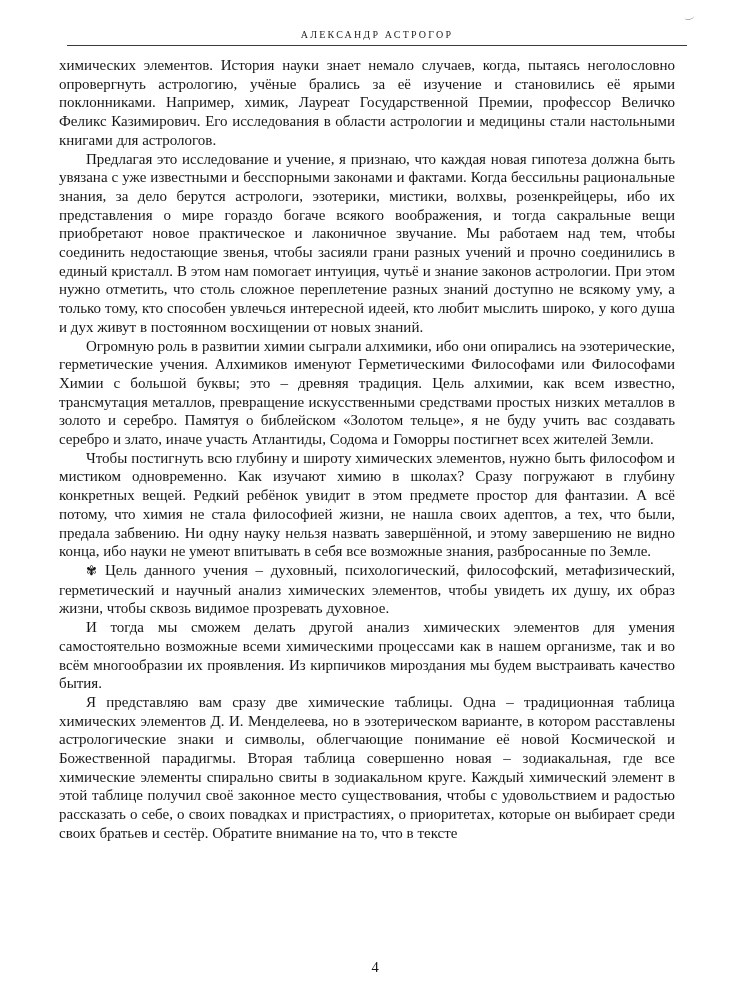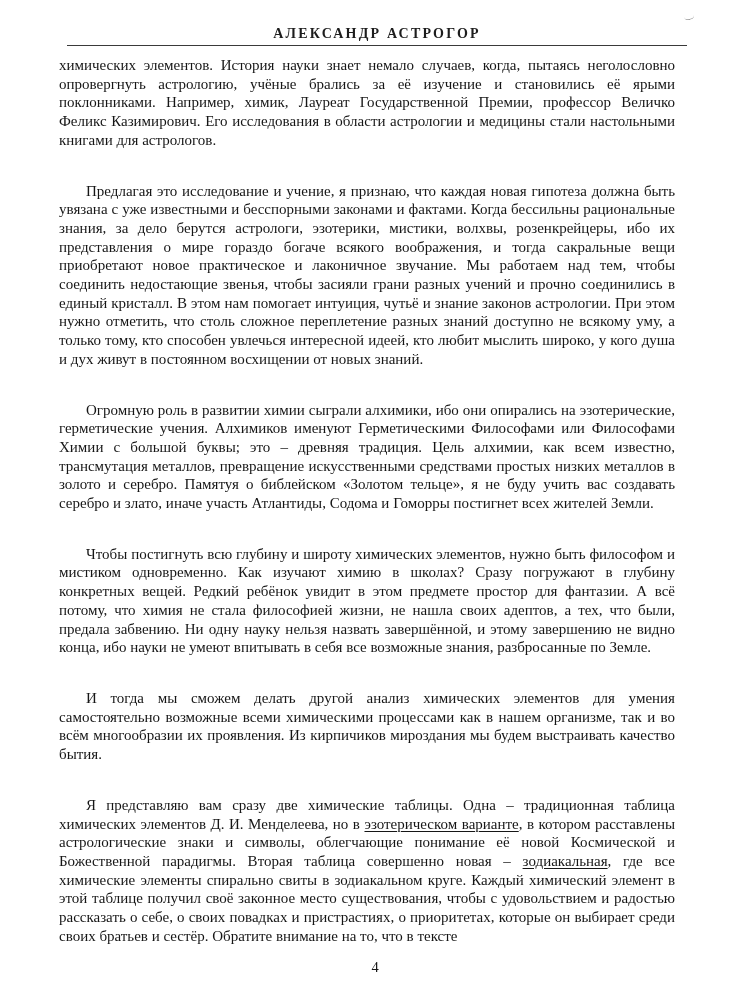--- a/index.html
+++ b/index.html
@@ -19,22 +19,22 @@
   }
   .running-header {
     position: absolute;
     top: 24px;
     left: 67px;
     right: 63px;
     text-align: center;
   }
   .author {
     display: inline-block;
-    font-size: 14px;
-    font-weight: bold;
+    font-size: 10px;
+    font-weight: normal;
     letter-spacing: 2.2px;
     color: #1d1d1d;
     text-align: center;
   }
   .header-rule {
     margin-top: 3px;
     border-bottom: 1px solid #3a3a3a;
     height: 0;
   }
   .scan-mark {
@@ -57,24 +57,22 @@
     text-align: justify;
     hyphens: auto;
     -webkit-hyphens: auto;
   }
   .para {
     margin: 0;
     padding: 0;
   }
   .para.indent {
     text-indent: 27px;
-    margin-top: 32px;
   }
   .u {
-    text-decoration: underline;
     text-underline-offset: 2px;
   }
   .flower-marker {
     font-family: "DejaVu Sans", sans-serif;
     font-size: 13px;
   }
   .page-number {
     position: absolute;
     bottom: 24px;
     left: 0;
@@ -94,19 +92,20 @@
     <div class="header-rule"></div>
   </div>
 
   <div class="scan-mark"></div>
 
   <div class="body-text" id="body-text">
       <p class="para"><span>химических элементов. История науки знает немало случаев, когда, пытаясь неголословно опровергнуть астрологию, учёные брались за её изучение и становились её ярыми поклонниками. Например, химик, Лауреат Государственной Премии, профессор Величко Феликс Казимирович. Его исследования в области астрологии и медицины стали настольными книгами для астрологов.</span></p>
       <p class="para indent"><span>Предлагая это исследование и учение, я признаю, что каждая новая гипотеза должна быть увязана с уже известными и бесспорными законами и фактами. Когда бессильны рациональные знания, за дело берутся астрологи, эзотерики, мистики, волхвы, розенкрейцеры, ибо их представления о мире гораздо богаче всякого воображения, и тогда сакральные вещи приобретают новое практическое и лаконичное звучание. Мы работаем над тем, чтобы соединить недостающие звенья, чтобы засияли грани разных учений и прочно соединились в единый кристалл. В этом нам помогает интуиция, чутьё и знание законов астрологии. При этом нужно отметить, что столь сложное переплетение разных знаний доступно не всякому уму, а только тому, кто способен увлечься интересной идеей, кто любит мыслить широко, у кого душа и дух живут в постоянном восхищении от новых знаний.</span></p>
       <p class="para indent"><span>Огромную роль в развитии химии сыграли алхимики, ибо они опирались на эзотерические, герметические учения. Алхимиков именуют Герметическими Философами или Философами Химии с большой буквы; это – древняя традиция. Цель алхимии, как всем известно, трансмутация металлов, превращение искусственными средствами простых низких металлов в золото и серебро. Памятуя о библейском «Золотом тельце», я не буду учить вас создавать серебро и злато, иначе участь Атлантиды, Содома и Гоморры постигнет всех жителей Земли.</span></p>
       <p class="para indent"><span>Чтобы постигнуть всю глубину и широту химических элементов, нужно быть философом и мистиком одновременно. Как изучают химию в школах? Сразу погружают в глубину конкретных вещей. Редкий ребёнок увидит в этом предмете простор для фантазии. А всё потому, что химия не стала философией жизни, не нашла своих адептов, а тех, что были, предала забвению. Ни одну науку нельзя назвать завершённой, и этому завершению не видно конца, ибо науки не умеют впитывать в себя все возможные знания, разбросанные по Земле.</span></p>
+      <p class="para indent"><span class="flower-marker">✾ </span><span>Цель данного учения – духовный, психологический, философский, метафизический, герметический и научный анализ химических элементов, чтобы увидеть их душу, их образ жизни, чтобы сквозь видимое прозревать духовное.</span></p>
       <p class="para indent"><span>И тогда мы сможем делать другой анализ химических элементов для умения самостоятельно возможные всеми химическими процессами как в нашем организме, так и во всём многообразии их проявления. Из кирпичиков мироздания мы будем выстраивать качество бытия.</span></p>
       <p class="para indent"><span>Я представляю вам сразу две химические таблицы. Одна – традиционная таблица химических элементов Д. И. Менделеева, но в </span><span class="u">эзотерическом варианте</span><span>, в котором расставлены астрологические знаки и символы, облегчающие понимание её новой Космической и Божественной парадигмы. Вторая таблица совершенно новая – </span><span class="u">зодиакальная</span><span>, где все химические элементы спирально свиты в зодиакальном круге. Каждый химический элемент в этой таблице получил своё законное место существования, чтобы с удовольствием и радостью рассказать о себе, о своих повадках и пристрастиях, о приоритетах, которые он выбирает среди своих братьев и сестёр. Обратите внимание на то, что в тексте</span></p>
     </div>
 
   <div class="page-number">4</div>
 
 </div>
 
 </body></html>

